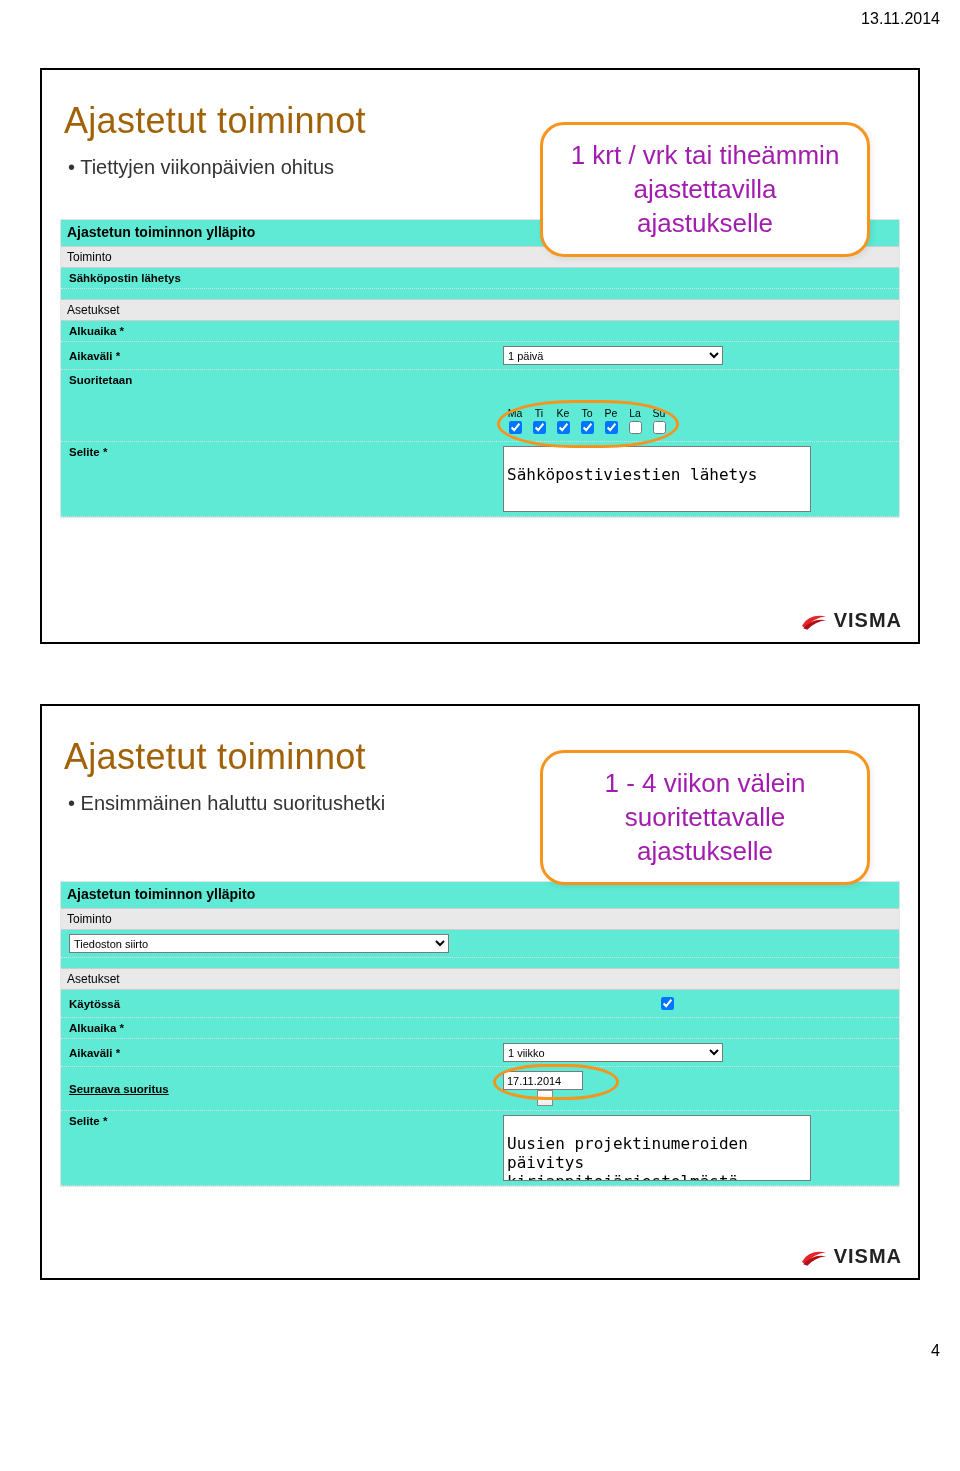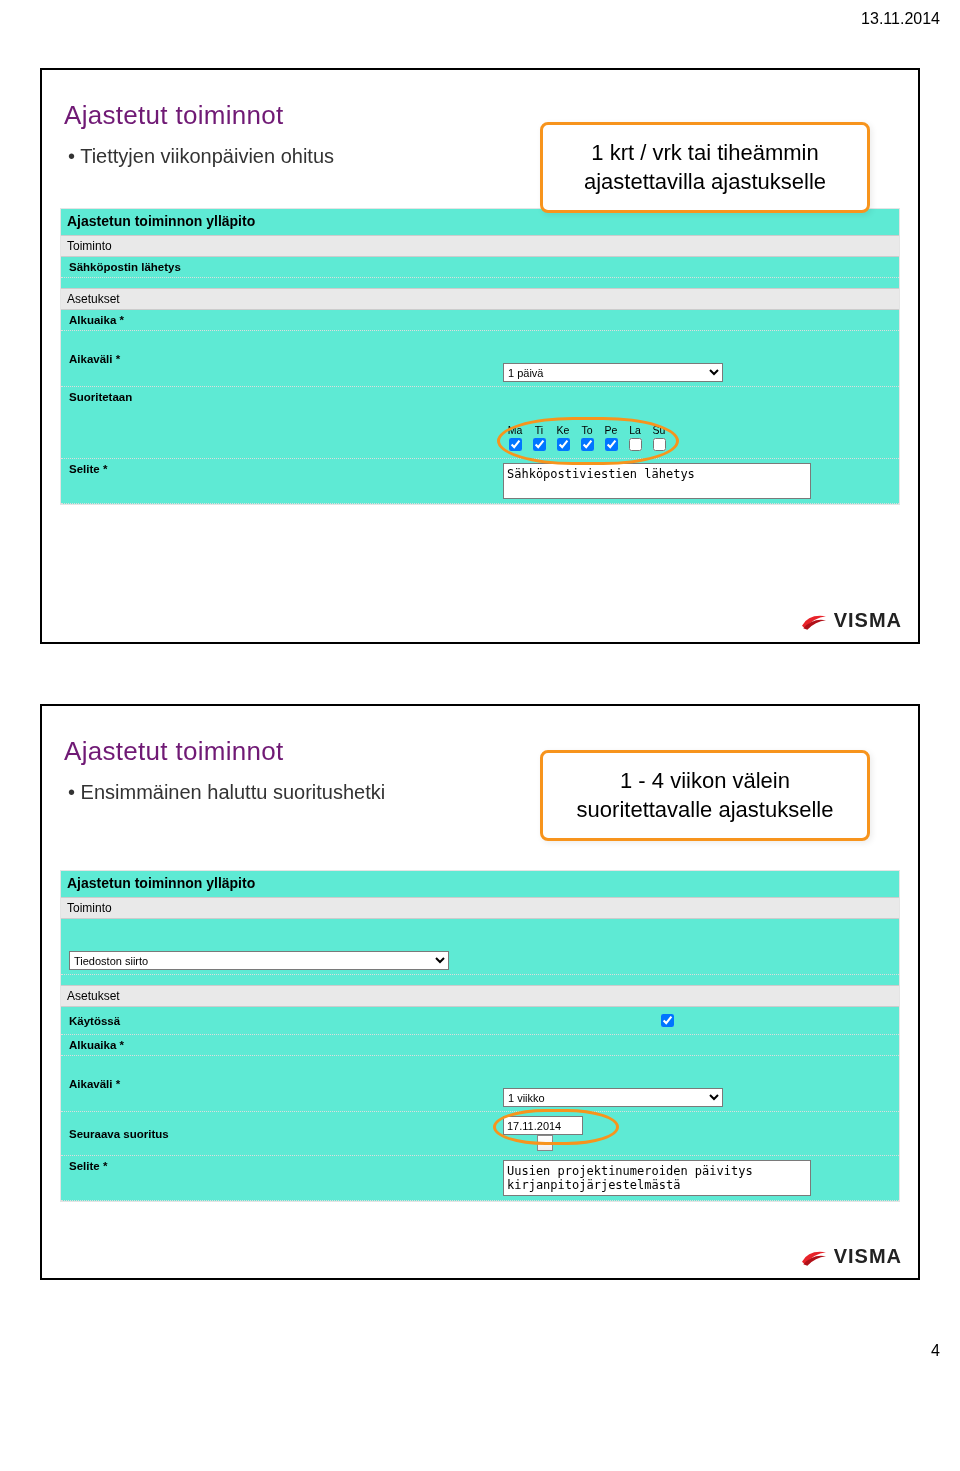--- a/index.html
+++ b/index.html
@@ -21,43 +21,43 @@
     padding: 2px 20px 10px 0;
   }
   .slide {
     border: 2px solid #000;
     margin: 40px 40px 60px 40px;
     padding: 20px 18px 12px 18px;
     position: relative;
     min-height: 540px;
   }
   .slide-title {
-    font-size: 26px;
+    font-size: 36px;
     font-weight: 300;
-    color: #701a75;
+    color: #a16207;
     margin: 10px 0 14px 4px;
     letter-spacing: 0.3px;
   }
   .bullet {
     font-size: 20px;
     font-weight: 300;
     color: #333;
     margin: 4px 0 18px 8px;
   }
   .bullet::before {
     content: "• ";
   }
   .callout {
     position: absolute;
     border: 3px solid #f7941d;
-    border-radius: 8px;
+    border-radius: 24px;
     background: #fff;
     padding: 14px 22px;
-    font-size: 22px;
-    color: #000000;
+    font-size: 26px;
+    color: #a21caf;
     font-weight: 300;
     text-align: center;
     line-height: 1.3;
     box-shadow: 2px 2px 6px rgba(0,0,0,0.08);
   }
   .callout1 { top: 52px; right: 48px; width: 280px; }
   .callout2 { top: 44px; right: 48px; width: 280px; }
 
   
   .form-box {
@@ -95,36 +95,35 @@
     flex: 1;
     display: flex;
     align-items: center;
   }
   select.form-select {
     width: 380px;
     font-size: 11px;
     height: 19px;
     border: 1px solid #7a7a7a;
     background: #fff;
-    margin-top: 28px;
   }
   input.form-text {
     font-size: 11px;
     height: 15px;
     border: 1px solid #7a7a7a;
     background: #fff;
     padding: 1px 3px;
   }
   textarea.form-ta {
-    font-size: 12px;
+    font-size: 16px;
     border: 1px solid #7a7a7a;
     resize: none;
     width: 300px;
     height: 28px;
-    padding: 3px 3px;
+    padding: 18px 3px;
   }
   .days {
     position: relative;
     font-size: 10.5px;
     margin-top: 32px;
   }
   .days table { border-collapse: collapse; }
   .days td { width: 22px; text-align: center; }
   .days input[type=checkbox] { margin: 0; }
   .oval {
@@ -287,21 +286,21 @@
     <div class="row">
       <span class="label">Aikaväli *</span>
       <span class="field" style="padding-left:324px;">
         <select class="form-select" style="width:220px;">
           <option>1 viikko</option>
         </select>
       </span>
     </div>
 
     <div class="row">
-      <span class="label" style="width:140px;">Seuraava suoritus</span>
+      <span class="label" style="width:140px;text-decoration:underline;">Seuraava suoritus</span>
       <span class="field" style="padding-left:294px;">
         <span class="date-wrap">
           <input class="form-text" style="width: 72px;" value="17.11.2014">
           <span class="cal-ico"></span>
           <div class="oval2"></div>
         </span>
       </span>
     </div>
 
     <div class="row" style="align-items:flex-start;">

